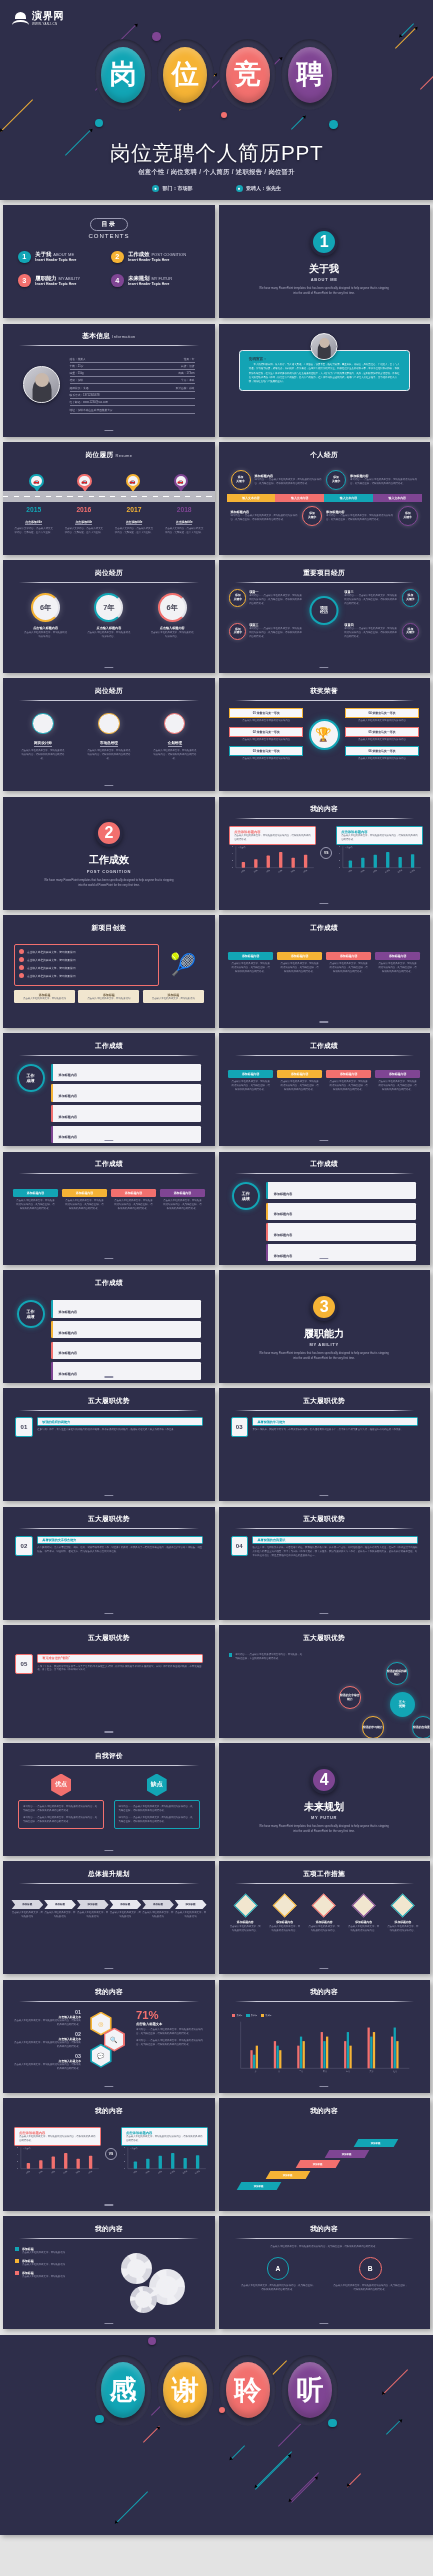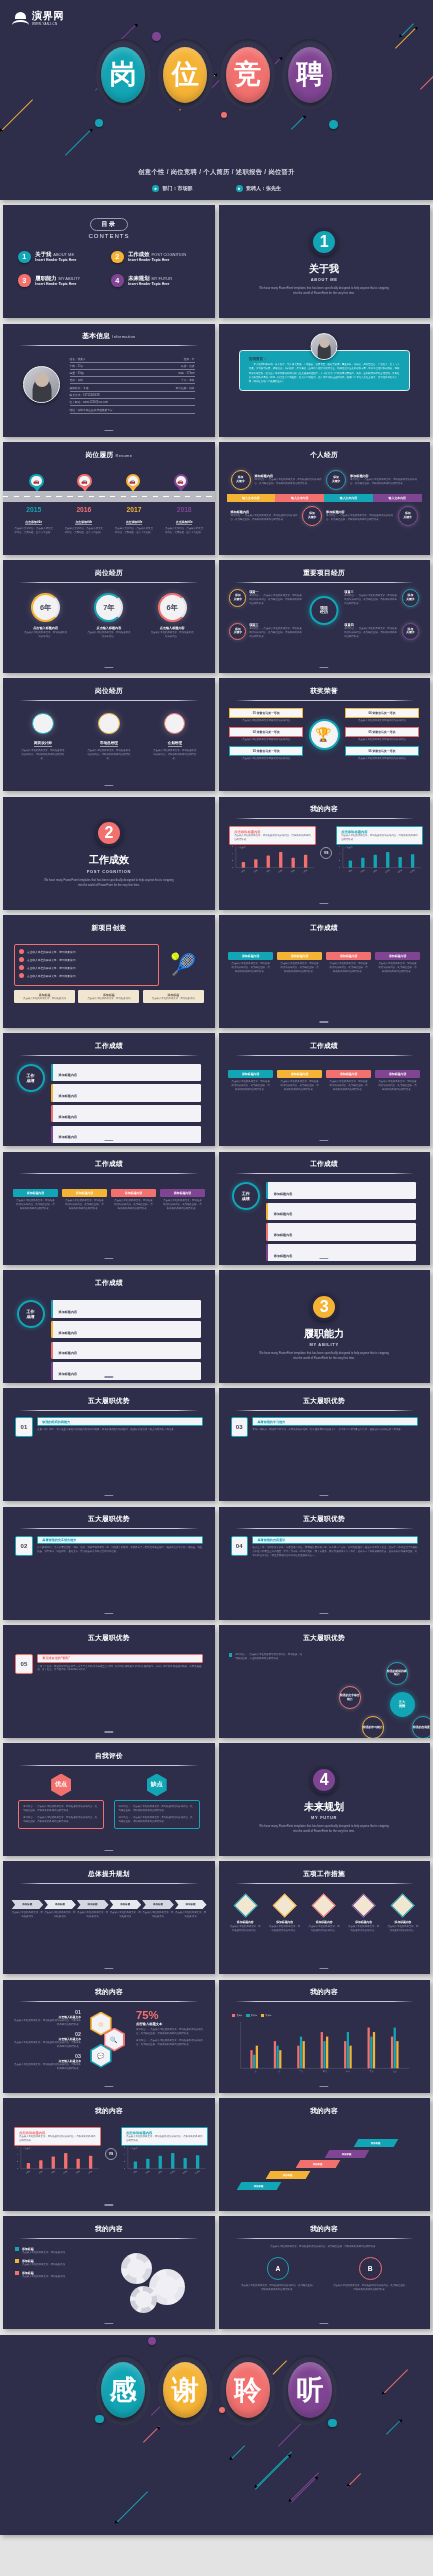--- a/index.html
+++ b/index.html
@@ -187,20 +187,21 @@
     <div class="bub-wrap">
       <div class="bub" style="background:#7f4593">聘</div>
     </div>
       </div>
 
     <div class="dot" style="left:152px;top:32px;width:8.7px;height:8.7px;background:#7f4593;"></div>
     <div class="dot" style="left:221px;top:112px;width:6px;height:6px;background:#f2706e;"></div>
     <div class="dot" style="left:95px;top:119px;width:8px;height:8px;background:#12a5b5;"></div>
     <div class="dot" style="left:329px;top:120px;width:8.7px;height:8.7px;background:#12a5b5;"></div>
 
+    <div class="hero-title">岗位竞聘个人简历PPT</div>
     <div class="hero-sub">创意个性 / 岗位竞聘 / 个人简历 / 述职报告 / 岗位晋升</div>
     <div class="hero-meta" id="hero-meta">
   <div>
     <span class="ico">●</span>部门：市场部
   </div>
   <div>
     <span class="ico">●</span>竞聘人：张先生
   </div>
       </div>
   </div>
@@ -956,21 +957,21 @@
       <div style="width:18px;height:20.7px;background:#f3f3f7;clip-path:polygon(50% 0,100% 25%,100% 75%,50% 100%,0 75%,0 25%);display:flex;align-items:center;justify-content:center;font-size:6px;color:#f5b335">◎</div>
             </div>
             <div style="position:absolute;left:18.7px;top:18.7px;width:21.3px;height:24px;background:#f2706e;clip-path:polygon(50% 0,100% 25%,100% 75%,50% 100%,0 75%,0 25%);display:flex;align-items:center;justify-content:center">
       <div style="width:18px;height:20.7px;background:#f3f3f7;clip-path:polygon(50% 0,100% 25%,100% 75%,50% 100%,0 75%,0 25%);display:flex;align-items:center;justify-content:center;font-size:6px;color:#f2706e">🔍</div>
             </div>
             <div style="position:absolute;left:5.3px;top:35px;width:21.3px;height:24px;background:#12a5b5;clip-path:polygon(50% 0,100% 25%,100% 75%,50% 100%,0 75%,0 25%);display:flex;align-items:center;justify-content:center">
       <div style="width:18px;height:20.7px;background:#f3f3f7;clip-path:polygon(50% 0,100% 25%,100% 75%,50% 100%,0 75%,0 25%);display:flex;align-items:center;justify-content:center;font-size:6px;color:#12a5b5">💬</div>
             </div>
       </div>
       <div style="flex:1">
-        <div style="color:#f2706e;font-size:11.3px;font-weight:bold">75%</div>
+        <div style="color:#f2706e;font-size:11.3px;font-weight:bold">71%</div>
         <div style="color:#fff;font-size:3.3px;font-weight:bold;margin-top:1.3px">点击输入标题文本</div>
         <div class="ph" style="padding-top:2px">详写内容……点击输入本栏的具体文字，简明扼要的说明分项内容，此为概念图解，请根据您的具体内容酌情修改。</div>
         <div class="ph" style="padding-top:2.7px">详写内容……点击输入本栏的具体文字，简明扼要的说明分项内容，此为概念图解，请根据您的具体内容酌情修改。</div>
       </div>
     </div>
         <div class="s-foot"></div>
       </div>
       <div class="slide">
         <div class="s-title">我的内容</div>
           <div class="s-rule"></div>

